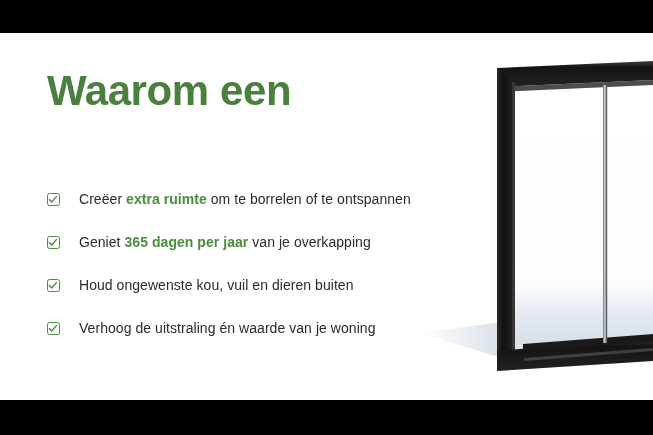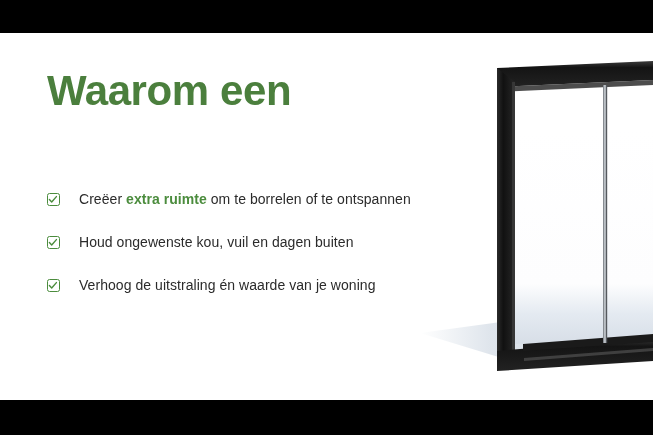--- a/index.html
+++ b/index.html
@@ -171,28 +171,36 @@
 
       <li class="bullet">
         <span class="check-box">
           <svg width="10" height="11" viewBox="0 0 10 11" xmlns="http://www.w3.org/2000/svg">
             <polyline points="1.4,5.6 3.7,8 8.4,2.6" fill="none" stroke="#4b8c3d" stroke-width="1.4" stroke-linecap="round" stroke-linejoin="round"></polyline>
           </svg>
         </span>
         <span class="bullet-text"><span>Creëer </span><span class="em">extra ruimte</span><span> om te borrelen of te ontspannen</span></span>
       </li>
 
-
-      <li class="bullet">
-        <span class="check-box">
-          <svg width="10" height="11" viewBox="0 0 10 11" xmlns="http://www.w3.org/2000/svg">
-            <polyline points="1.4,5.6 3.7,8 8.4,2.6" fill="none" stroke="#4b8c3d" stroke-width="1.4" stroke-linecap="round" stroke-linejoin="round"></polyline>
-          </svg>
-        </span>
-        <span class="bullet-text"><span>Houd ongewenste kou, vuil en dagen buiten</span><span class="em"></span><span></span></span>
+      <li class="bullet">
+        <span class="check-box">
+          <svg width="10" height="11" viewBox="0 0 10 11" xmlns="http://www.w3.org/2000/svg">
+            <polyline points="1.4,5.6 3.7,8 8.4,2.6" fill="none" stroke="#4b8c3d" stroke-width="1.4" stroke-linecap="round" stroke-linejoin="round"></polyline>
+          </svg>
+        </span>
+        <span class="bullet-text"><span>Geniet </span><span class="em">365 dagen per jaar</span><span> van je overkapping</span></span>
+      </li>
+
+      <li class="bullet">
+        <span class="check-box">
+          <svg width="10" height="11" viewBox="0 0 10 11" xmlns="http://www.w3.org/2000/svg">
+            <polyline points="1.4,5.6 3.7,8 8.4,2.6" fill="none" stroke="#4b8c3d" stroke-width="1.4" stroke-linecap="round" stroke-linejoin="round"></polyline>
+          </svg>
+        </span>
+        <span class="bullet-text"><span>Houd ongewenste kou, vuil en dieren buiten</span><span class="em"></span><span></span></span>
       </li>
 
       <li class="bullet">
         <span class="check-box">
           <svg width="10" height="11" viewBox="0 0 10 11" xmlns="http://www.w3.org/2000/svg">
             <polyline points="1.4,5.6 3.7,8 8.4,2.6" fill="none" stroke="#4b8c3d" stroke-width="1.4" stroke-linecap="round" stroke-linejoin="round"></polyline>
           </svg>
         </span>
         <span class="bullet-text"><span>Verhoog de uitstraling én waarde van je woning</span><span class="em"></span><span></span></span>
       </li>

